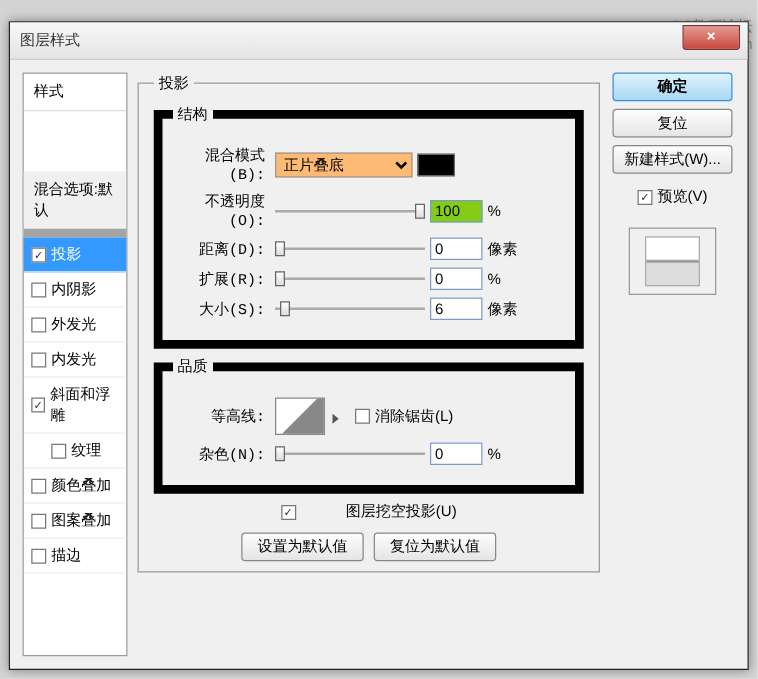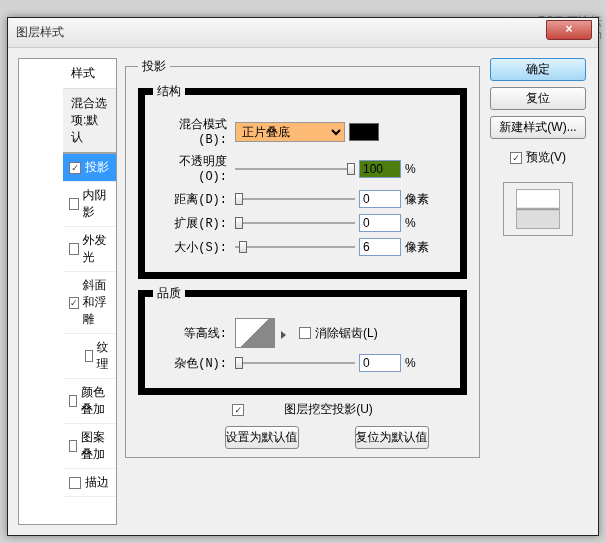--- a/index.html
+++ b/index.html
@@ -6,57 +6,57 @@
 body { background: #d3d3d3; width: 606px; height: 543px; position: relative; }
 .watermark { position: absolute; top: 14px; right: 4px; color: #888; font-size: 11px; text-align: right; line-height: 1.2; }
 
 .dialog { position: absolute; left: 7px; top: 17px; width: 592px; height: 519px; background: #f0f0f0; border: 1px solid #222; box-shadow: 0 0 8px rgba(0,0,0,0.4); }
 .titlebar { height: 30px; background: linear-gradient(#f8f8f8, #e4e4e4); display: flex; align-items: center; padding-left: 8px; border-bottom: 1px solid #ccc; position: relative; }
 .title-text { color: #333; }
 .close-btn { position: absolute; right: 6px; top: 2px; width: 46px; height: 20px; background: linear-gradient(#e59a93, #c8493f); border: 1px solid #843030; border-radius: 0 0 3px 3px; color: #fff; text-align: center; font-weight: bold; line-height: 16px; }
 
 .content { display: flex; padding: 10px; gap: 8px; height: calc(100% - 30px); }
 
-.styles-panel { width: 99px; border: 1px solid #999; background: #fff; padding-left: 44px; }
+.styles-panel { width: 84px; border: 1px solid #999; background: #fff; }
 .styles-header { padding: 6px 8px; border-bottom: 1px solid #ddd; }
-.styles-default { padding: 6px 8px; background: #f0f0f0; border-bottom: 2px solid #a3a3a3; }
+.styles-default { padding: 6px 8px; background: #f0f0f0; border-bottom: 7px solid #a3a3a3; margin-top: 48px; }
 .style-item { padding: 5px 6px; display: flex; align-items: center; gap: 4px; border-bottom: 1px solid #eee; }
 .style-item.selected { background: #3399ff; color: #fff; }
 .style-item.sub { padding-left: 22px; }
 .chk { width: 12px; height: 12px; border: 1px solid #777; background: #fff; display: inline-flex; align-items: center; justify-content: center; font-size: 9px; color: #333; }
 .chk.checked::after { content: "✓"; }
 
 .main-panel { flex: 1; display: flex; flex-direction: column; gap: 6px; }
 fieldset { border: 1px solid #999; padding: 8px 12px; }
 legend { padding: 0 4px; }
 .inner-fieldset { border: 7px solid #000000; padding: 10px 8px; margin-bottom: 6px; }
 
 .row { display: flex; align-items: center; margin: 6px 0; gap: 4px; }
 .row-label { width: 78px; text-align: right; padding-right: 4px; font-family: Liberation Mono, monospace; }
 select { border: 1px solid #999; background: #fdba74; padding: 1px 2px; font-size: 12px; }
 .color-swatch { width: 30px; height: 18px; background: #000; border: 1px solid #666; }
 .slider-track { flex: 1; max-width: 120px; height: 14px; position: relative; }
 .slider-line { position: absolute; top: 6px; left: 0; right: 0; height: 2px; background: #aaa; }
 .slider-thumb { position: absolute; top: 1px; width: 8px; height: 12px; background: linear-gradient(#fff,#ddd); border: 1px solid #666; }
 input[type=text] { width: 42px; border: 1px solid #7a9cc7; padding: 1px 3px; text-align: left; }
-input[type=text].hl { background: #4d7c0f; }
+input[type=text].hl { background: #84cc16; }
 .unit { width: 30px; }
 
 .angle-dial { width: 34px; height: 34px; border: 1px solid #888; border-radius: 50%; background: #fff; position: relative; }
 .angle-hand { position: absolute; left: 50%; top: 4px; width: 1px; height: 13px; background: #333; transform-origin: bottom; }
 
 .contour-swatch { width: 40px; height: 30px; border: 1px solid #888; background: linear-gradient(135deg, #fff 0%, #fff 49%, #888 50%, #888 100%); position: relative; }
 .contour-swatch::after { content: ""; position: absolute; right: -12px; top: 12px; border-left: 5px solid #555; border-top: 4px solid transparent; border-bottom: 4px solid transparent; }
 
 .btn-row { display: flex; gap: 8px; justify-content: center; margin-top: 8px; }
-.ps-btn { border: 1px solid #888; background: linear-gradient(#fdfdfd, #e5e5e5); padding: 2px 0; border-radius: 3px; margin-left: 48px; }
+.ps-btn { border: 1px solid #888; background: linear-gradient(#fdfdfd, #e5e5e5); padding: 2px 12px; border-radius: 3px; }
 
 .right-panel { width: 100px; display: flex; flex-direction: column; gap: 6px; align-items: center; }
 .side-btn { width: 96px; border: 1px solid #888; background: linear-gradient(#fdfdfd, #e5e5e5); padding: 2px 0; border-radius: 3px; text-align: center; }
-.side-btn.primary { background: linear-gradient(#dff3ff, #a7d8f5); border-color: #3a8fd0; }
+.side-btn.primary { background: linear-gradient(#dff3ff, #a7d8f5); border-color: #3a8fd0; font-weight: bold; }
 .preview-box { width: 70px; height: 54px; border: 1px solid #999; background: #f0f0f0; margin-top: 4px; display: flex; align-items: center; justify-content: center; }
 .preview-inner { width: 44px; height: 40px; background: linear-gradient(#fff 0%, #fff 45%, #888 50%, #ddd 55%, #ddd 100%); border: 1px solid #aaa; }
 </style>
 </head>
 <body>
 
 <div class="watermark">
   <div>PS教程论坛</div>
   <div>bbs.16xx8.com</div>
 </div>
@@ -77,20 +77,24 @@
             <span class="chk checked"></span>
             <span>投影</span>
           </div>
           <div class="style-item">
             <span class="chk"></span>
             <span>内阴影</span>
           </div>
           <div class="style-item">
             <span class="chk"></span>
             <span>外发光</span>
+          </div>
+          <div class="style-item">
+            <span class="chk"></span>
+            <span>内发光</span>
           </div>
           <div class="style-item">
             <span class="chk checked"></span>
             <span>斜面和浮雕</span>
           </div>
           <div class="style-item sub">
             <span class="chk"></span>
             <span>纹理</span>
           </div>
           <div class="style-item">

